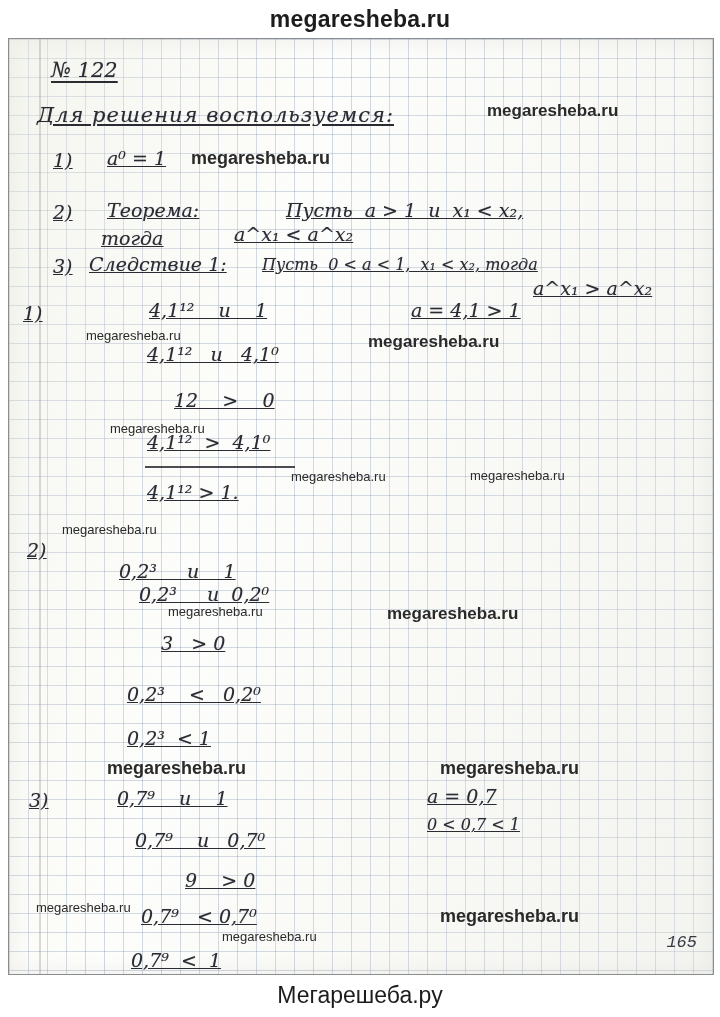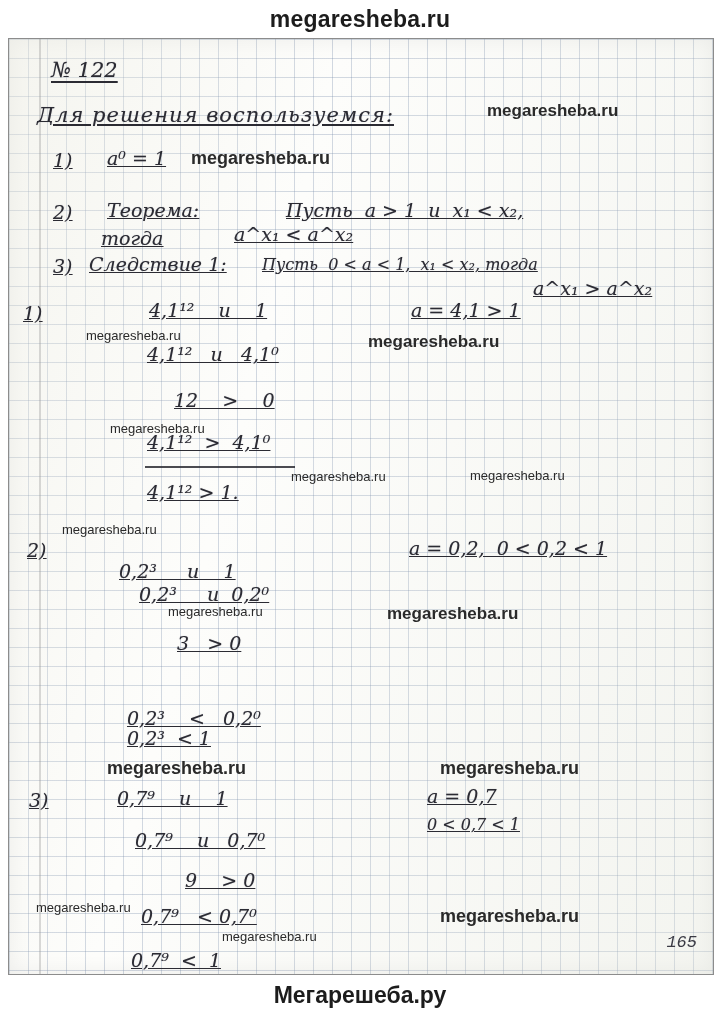--- a/index.html
+++ b/index.html
@@ -32,21 +32,21 @@
     letter-spacing: .2px;
   }
   .banner-bottom {
     position: absolute;
     bottom: 0; left: 0; right: 0;
     height: 44px;
     display: flex;
     align-items: center;
     justify-content: center;
     font-size: 23px;
-    font-weight: bold;
+    font-weight: normal;
     color: #1c1c1c;
   }
   
   .sheet {
     position: absolute;
     top: 38px;
     left: 8px;
     width: 704px;
     height: 935px;
     background:
@@ -143,24 +143,23 @@
     <div class="hw mid" style="left:140px; top:262px;">4,1¹²    и    1</div>
     <div class="hw mid" style="left:402px; top:262px;">a = 4,1 &gt; 1</div>
     <div class="hw mid" style="left:138px; top:306px;">4,1¹²   и   4,1⁰</div>
     <div class="hw mid" style="left:165px; top:352px;">12    &gt;    0</div>
     <div class="hw mid" style="left:138px; top:394px;">4,1¹²  &gt;  4,1⁰</div>
     <div class="rule" style="left:136px; top:427px; width:150px;"></div>
     <div class="hw mid" style="left:138px; top:444px;">4,1¹² &gt; 1.</div>
 
     <div class="hw mid" style="left:18px; top:502px;">2)</div>
     <div class="hw mid" style="left:110px; top:500px;margin-top:23px;">0,2³     и    1</div>
-    <div class="hw mid" style="left:400px; top:500px;">a = 0,2,  0 &lt; 0,2 &lt; 1</div>
     <div class="hw mid" style="left:130px; top:546px;">0,2³     и  0,2⁰</div>
-    <div class="hw mid" style="left:152px; top:595px;padding-left:16px;">3   &gt; 0</div>
-    <div class="hw mid" style="left:118px; top:646px;margin-top:24px;">0,2³    &lt;   0,2⁰</div>
+    <div class="hw mid" style="left:152px; top:595px;">3   &gt; 0</div>
+    <div class="hw mid" style="left:118px; top:646px;">0,2³    &lt;   0,2⁰</div>
     <div class="hw mid" style="left:118px; top:690px;">0,2³  &lt; 1</div>
 
     <div class="hw mid" style="left:20px; top:752px;">3)</div>
     <div class="hw mid" style="left:108px; top:750px;">0,7⁹    и    1</div>
     <div class="hw mid" style="left:418px; top:748px;">a = 0,7</div>
     <div class="hw sm" style="left:418px; top:778px;">0 &lt; 0,7 &lt; 1</div>
     <div class="hw mid" style="left:126px; top:792px;">0,7⁹    и   0,7⁰</div>
     <div class="hw mid" style="left:176px; top:832px;">9    &gt; 0</div>
     <div class="hw mid" style="left:132px; top:868px;">0,7⁹   &lt; 0,7⁰</div>
     <div class="hw mid" style="left:122px; top:912px;">0,7⁹  &lt;  1</div>

